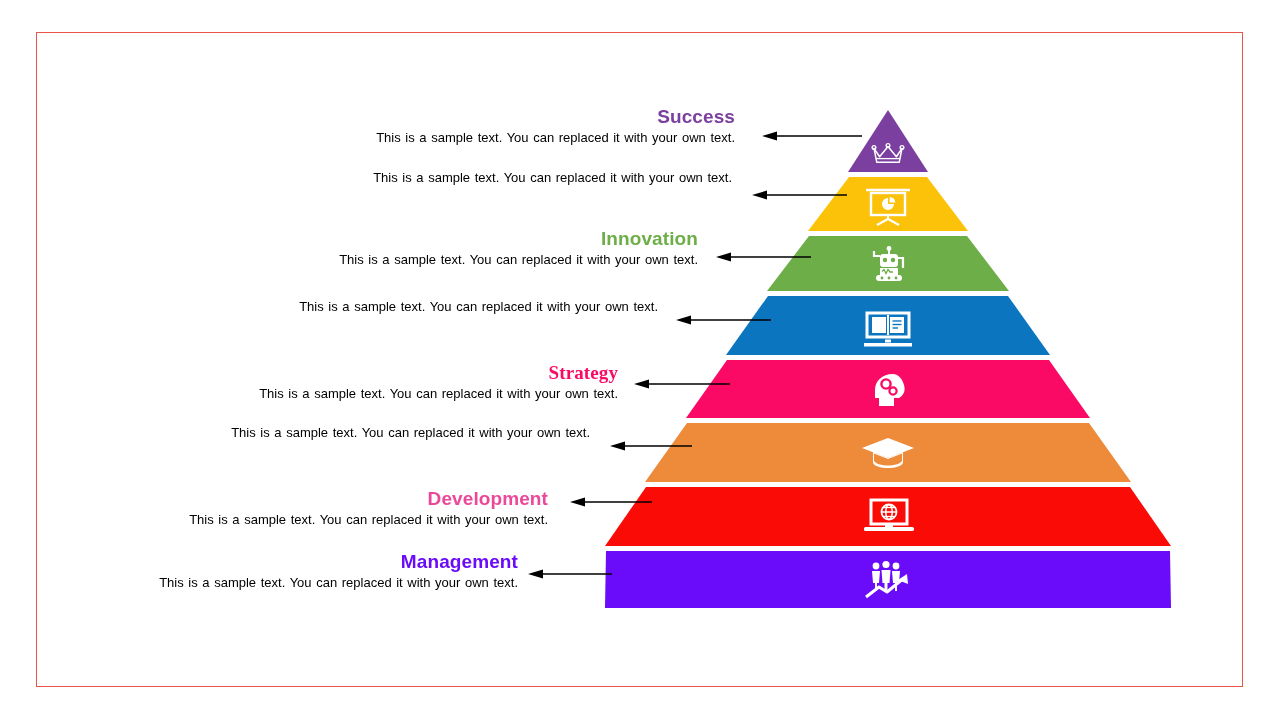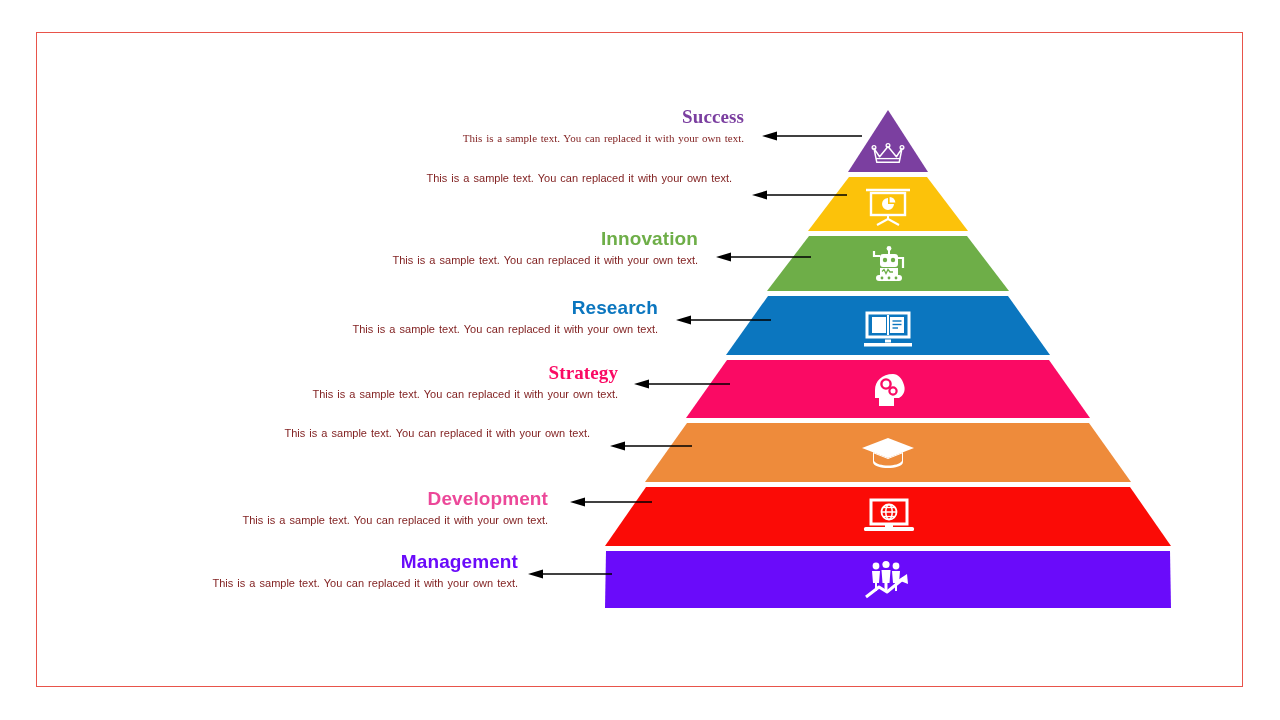--- a/index.html
+++ b/index.html
@@ -28,23 +28,23 @@
     white-space:nowrap;
   }
   .title{
     font-weight:bold;
     font-size:19px;
     line-height:22px;
     margin:0;
     letter-spacing:0.1px;
   }
   .desc{
-    font-size:11px;
+    font-size:13px;
     line-height:16px;
-    color:#7f1d1d;
+    color:#000000;
     margin:0;
     margin-top:2px;
     word-spacing:1px;
   }
   .arrow{
     position:absolute;
     height:12px;
   }
   .pyr{
     position:absolute;
@@ -159,36 +159,35 @@
     <circle cx="14" cy="6" r="3.4" fill="#ffffff"></circle>
     <circle cx="24" cy="4.5" r="3.6" fill="#ffffff"></circle>
     <circle cx="34" cy="6" r="3.4" fill="#ffffff"></circle>
     <path d="M10 11 L18 11 L17 23 L15 23 L15 31 L13 31 L13 23 L11 23 Z" fill="#ffffff"></path>
     <path d="M19.5 10 L28.5 10 L27.5 23 L25.5 23 L25.5 30 L22.5 30 L22.5 23 L20.5 23 Z" fill="#ffffff"></path>
     <path d="M30 11 L38 11 L37 23 L35 23 L35 31 L33 31 L33 23 L31 23 Z" fill="#ffffff"></path>
     <path d="M4 37 L17 27 L25 32 L42 18" fill="none" stroke="#ffffff" stroke-width="3" stroke-linejoin="round"></path>
     <polygon points="45,14 46,24 36,20" fill="#ffffff"></polygon>
   </svg>
 
-  <div class="txtblock" style="left:344px;top:106px;width:400px;font-family:Liberation Serif, serif;">
+  <div class="txtblock" style="left:335px;top:106px;width:400px;">
     <div class="title" style="color:#7b3fa0;">Success</div>
     <div class="desc">This is a sample text. You can replaced it with your own text.</div>
   </div>
 
   <div class="txtblock" style="left:332px;top:168px;width:400px;">
     <div class="desc">This is a sample text. You can replaced it with your own text.</div>
   </div>
 
   <div class="txtblock" style="left:298px;top:228px;width:400px;">
     <div class="title" style="color:#6eae48;">Innovation</div>
     <div class="desc">This is a sample text. You can replaced it with your own text.</div>
   </div>
 
   <div class="txtblock" style="left:258px;top:297px;width:400px;">
-    <div class="title" style="color:#0b76bf;">Research</div>
     <div class="desc">This is a sample text. You can replaced it with your own text.</div>
   </div>
 
   <div class="txtblock" style="left:218px;top:362px;width:400px;">
     <div class="title" style="color:#fa0a64;font-family:Liberation Serif, serif;">Strategy</div>
     <div class="desc">This is a sample text. You can replaced it with your own text.</div>
   </div>
 
   <div class="txtblock" style="left:190px;top:423px;width:400px;">
     <div class="desc">This is a sample text. You can replaced it with your own text.</div>

